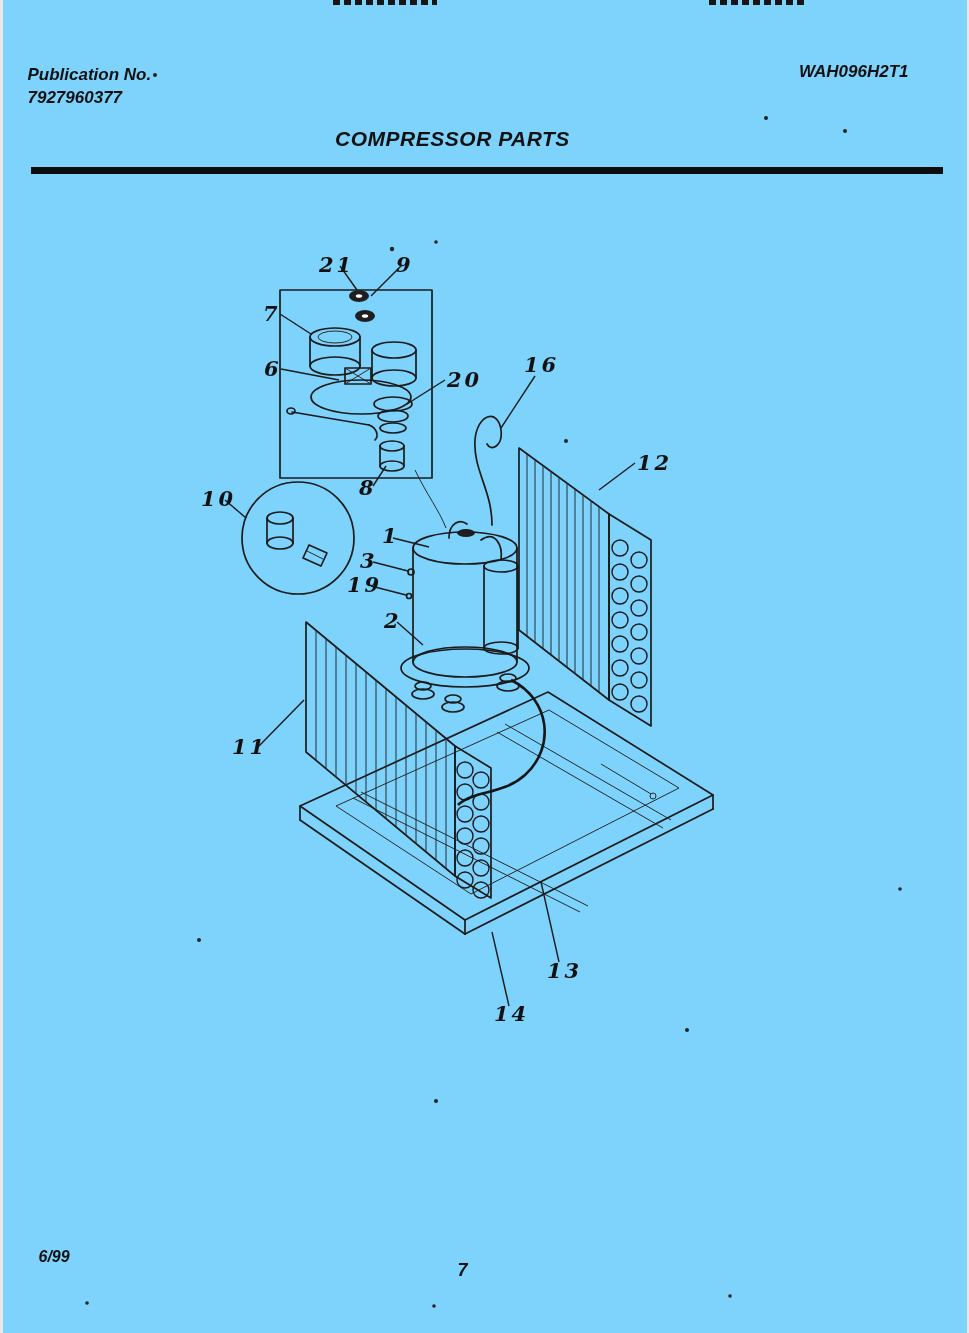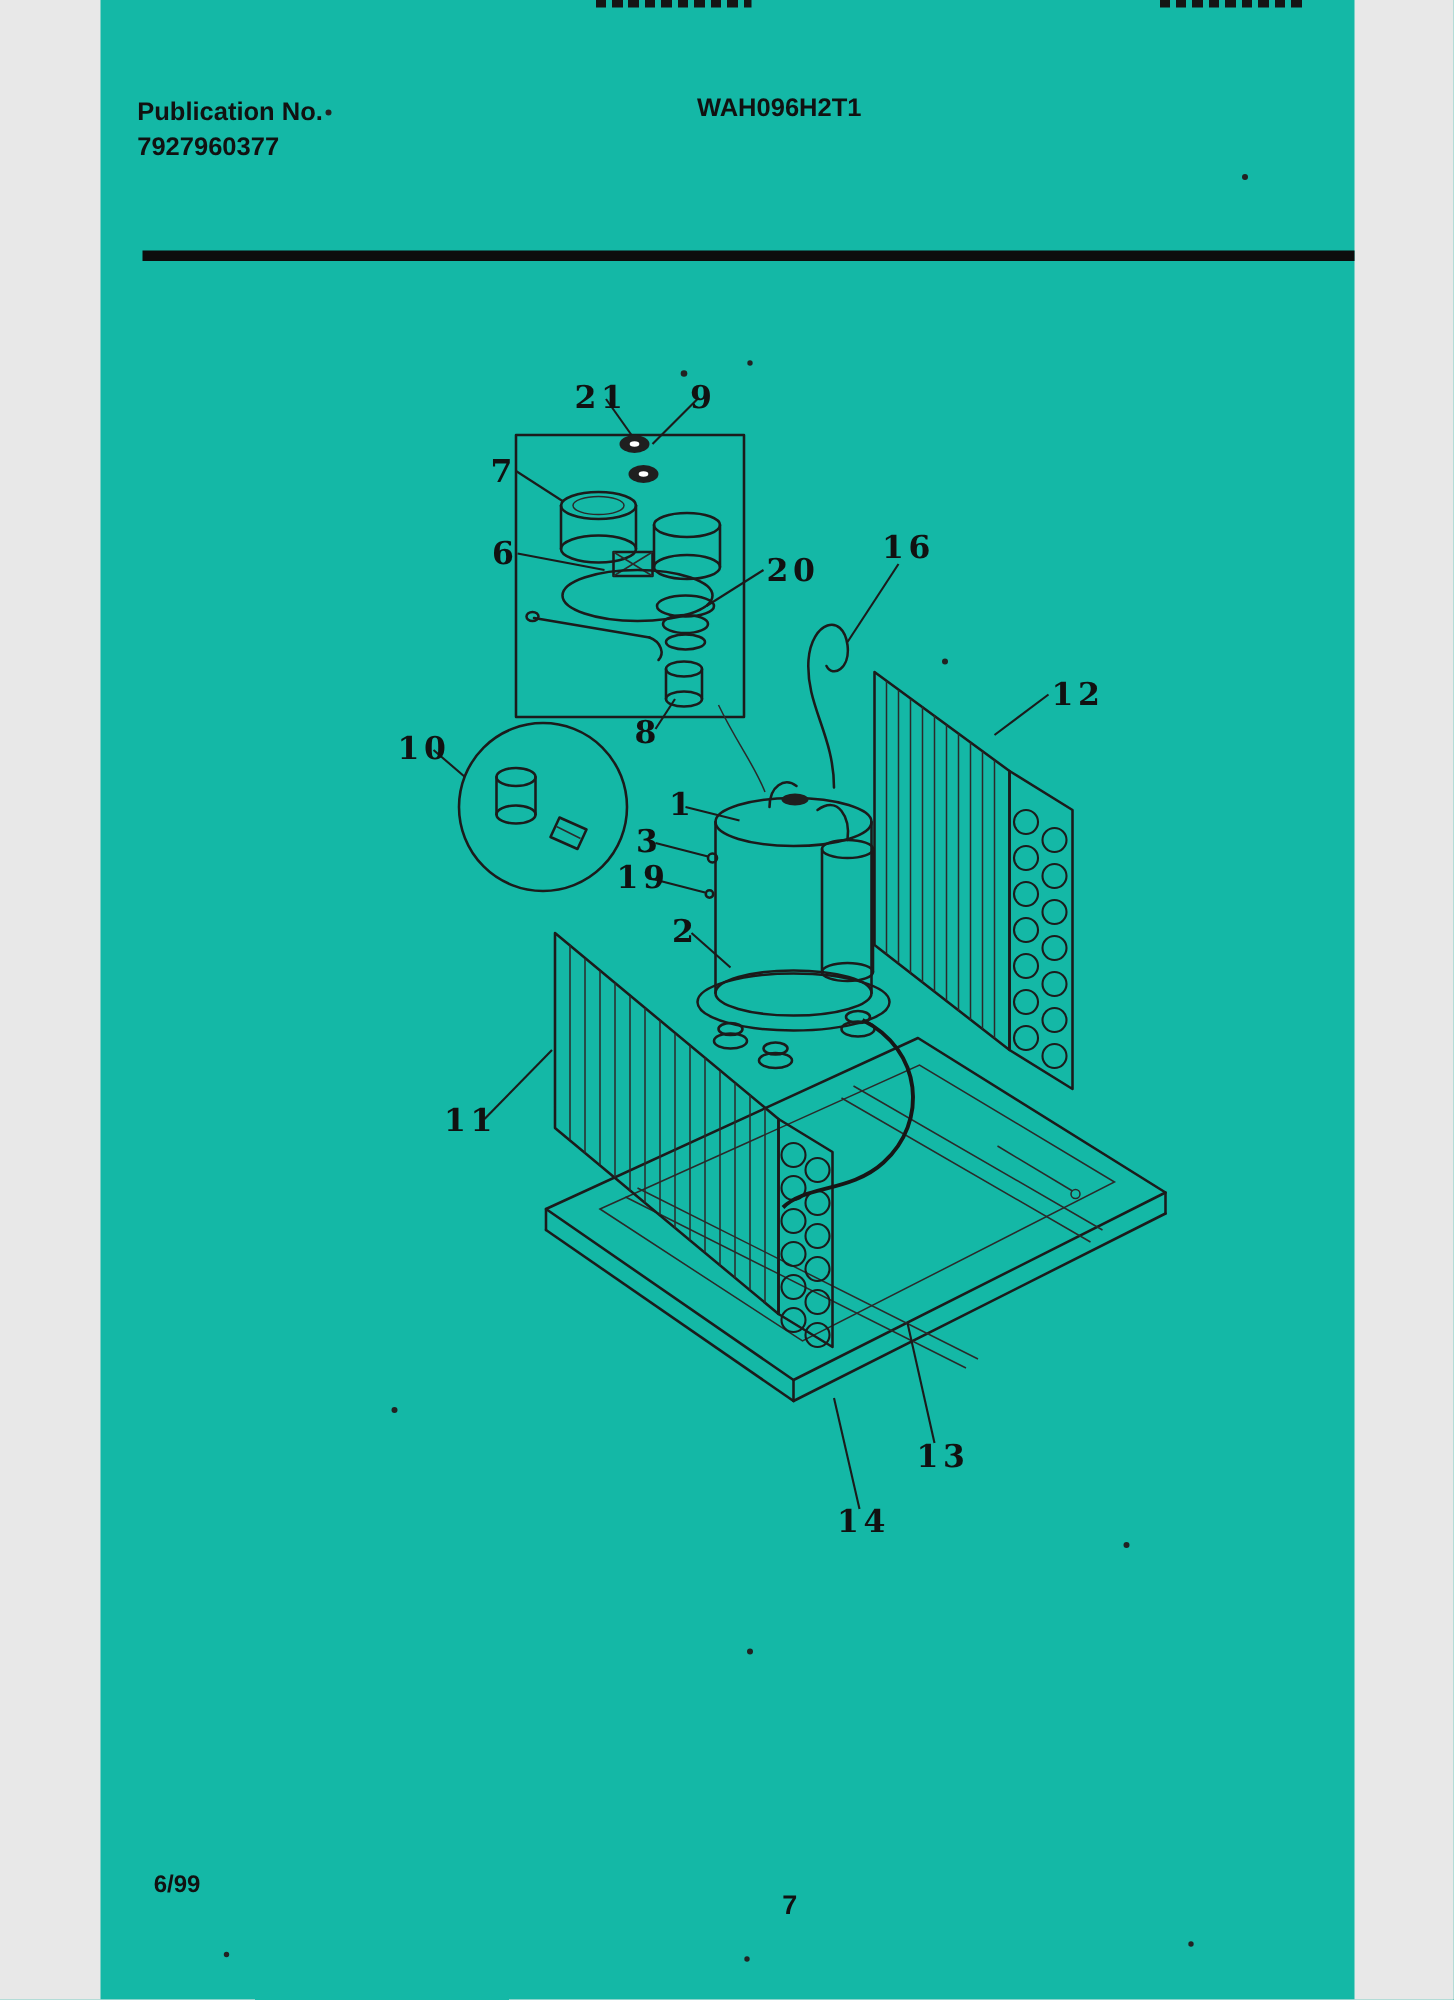--- a/index.html
+++ b/index.html
@@ -1,30 +1,31 @@
 <!DOCTYPE html>
 <html><head>
 <meta charset="utf-8">
 <style>
   html,body{margin:0;padding:0;background:#e8e8e8;}
   .page{
     position:relative;
-    width:836px;height:1333px;
+    width:964px;height:1333px;
     margin:0 auto;
-    background:#14b8a6;
+    background:#7dd3fc;
     font-family:"Liberation Sans",sans-serif;
     color:#111;
     overflow:hidden;
+    font-style:italic;
   }
   .smudge{position:absolute;top:0;height:5px;
     background:repeating-linear-gradient(90deg,#151515 0 7px,transparent 7px 11px);}
   #smudge-left{left:330px;width:104px;}
   #smudge-right{left:706px;width:96px;}
   .pub-block{position:absolute;left:25px;top:64px;font-weight:700;font-size:17px;line-height:1.35;}
-  .model{position:absolute;left:0;top:62px;width:906px;text-align:center;font-weight:700;font-size:17px;}
+  .model{position:absolute;left:0;top:62px;width:906px;text-align:right;font-weight:700;font-size:17px;}
   .title{position:absolute;left:0;top:127px;width:900px;text-align:center;font-weight:700;font-size:21px;letter-spacing:.5px;}
   .rule{position:absolute;left:28px;top:167px;width:912px;height:7px;background:#0d0d0d;}
   .footer-date{position:absolute;left:36px;top:1248px;font-weight:700;font-size:16px;}
   .footer-page{position:absolute;left:430px;top:1260px;width:60px;text-align:center;font-weight:700;font-size:18px;}
   svg.diagram{position:absolute;left:0;top:0;width:969px;height:1333px;}
   svg .ln{stroke:#1b1b1b;stroke-width:1.7;fill:none;stroke-linecap:round;stroke-linejoin:round;}
   svg .thin{stroke:#2a2a2a;stroke-width:1;fill:none;}
   svg .loop{stroke:#1b1b1b;stroke-width:1.4;fill:none;}
   svg .lead{stroke:#1b1b1b;stroke-width:1.4;fill:none;}
   svg .fill-dark{fill:#1f1f1f;stroke:none;}
@@ -37,20 +38,21 @@
 
   <div class="smudge" id="smudge-left"></div>
   <div class="smudge" id="smudge-right"></div>
 
   <div class="pub-block">
     <div>Publication No.</div>
     <div>7927960377</div>
   </div>
 
   <div class="model">WAH096H2T1</div>
+  <div class="title">COMPRESSOR PARTS</div>
   <div class="rule"></div>
 
   <svg class="diagram" viewBox="0 0 969 1333" aria-hidden="true">
 
     <g>
       <polygon class="ln" points="516,448 606,514 606,700 516,630"></polygon>
       <path class="thin" d="M524,454 L524,636 M532,460 L532,642 M540,466 L540,649 M548,471 L548,655 M556,477 L556,661 M564,483 L564,667 M572,489 L572,674 M580,495 L580,680 M588,501 L588,686 M596,507 L596,692"></path>
       <polygon class="ln" points="606,514 648,540 648,726 606,700"></polygon>
       <circle class="loop" cx="617" cy="548" r="8"></circle>
         <circle class="loop" cx="617" cy="572" r="8"></circle>

